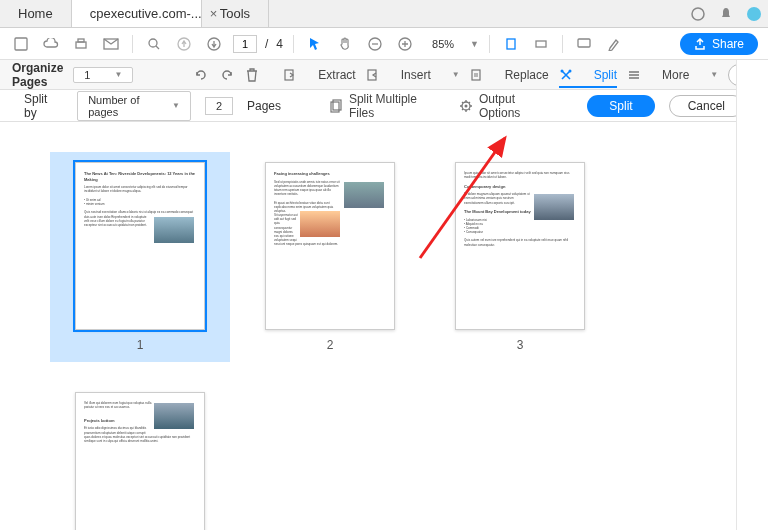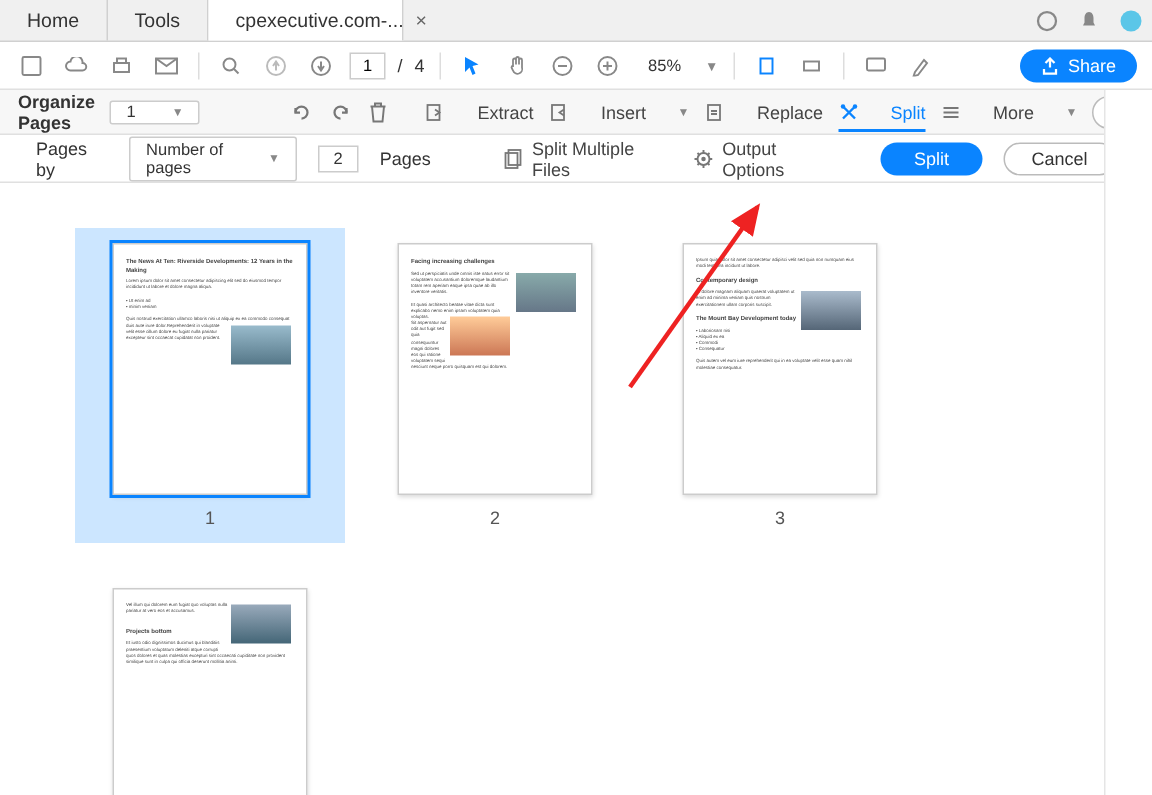--- a/index.html
+++ b/index.html
@@ -41,25 +41,25 @@
 .rail{position:absolute;right:0;top:60px;bottom:0;width:32px;background:#fff;border-left:1px solid #e5e5e5;display:flex;align-items:center;padding-top:8px;gap:10px}
 .rail .ri{width:18px;height:18px;cursor:pointer}
 .arrow{position:absolute;top:128px;left:400px;pointer-events:none}
 svg{display:block}
 </style>
 </head>
 <body>
 
 <div class="tabbar">
   <div class="tab">Home</div>
-  <div class="tab">Tools</div>
   <div class="tab doc">
       <span>cpexecutive.com-...</span>
       <span class="x">×</span>
     </div>
+  <div class="tab">Tools</div>
   <div class="spacer"></div>
   <div class="ic">
       <svg width="16" height="16">
         <circle cx="8" cy="8" r="6" fill="none" stroke="#888" stroke-width="1.5"></circle>
       </svg>
     </div>
   <div class="ic">
       <svg width="14" height="14">
         <path d="M7 1c2 0 3 2 3 4v3l1 2H3l1-2V5c0-2 1-4 3-4z" fill="#888"></path>
       </svg>
@@ -230,21 +230,21 @@
       <svg width="14" height="12">
         <path d="M2 3h10M2 6h10M2 9h10" stroke="#777" stroke-width="1.3"></path>
       </svg>
       <span>More</span>
       <span style="font-size:8px;color:#888">▼</span>
     </div>
   <div class="closebtn">Close</div>
 </div>
 
 <div class="splitbar">
-  <span>Pages by</span>
+  <span>Split by</span>
   <div class="sel">
       <span>Number of pages</span>
       <span style="font-size:8px;color:#888">▼</span>
     </div>
   <div class="val">2</div>
   <span>Pages</span>
   <div style="flex:0 0 20px"></div>
   <div class="link">
       <svg width="14" height="14">
         <rect x="2" y="3" width="8" height="10" fill="none" stroke="#777" stroke-width="1.2"></rect>

